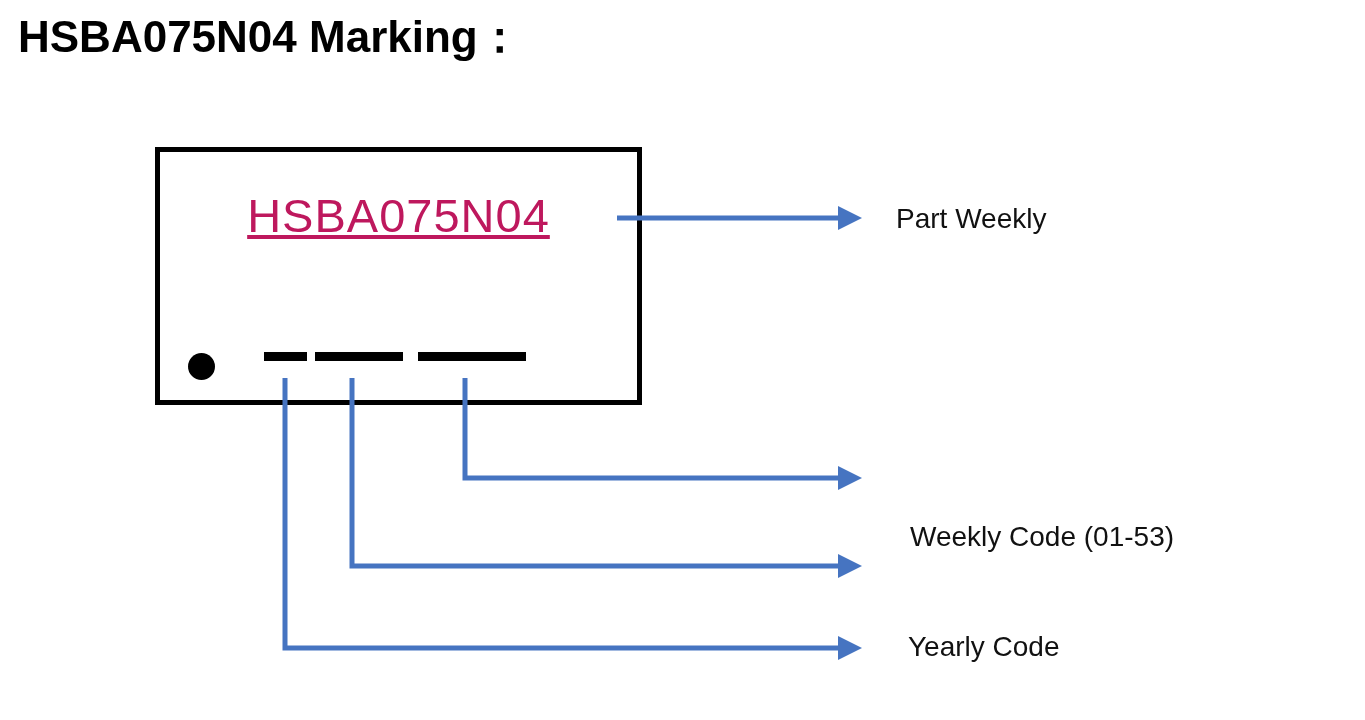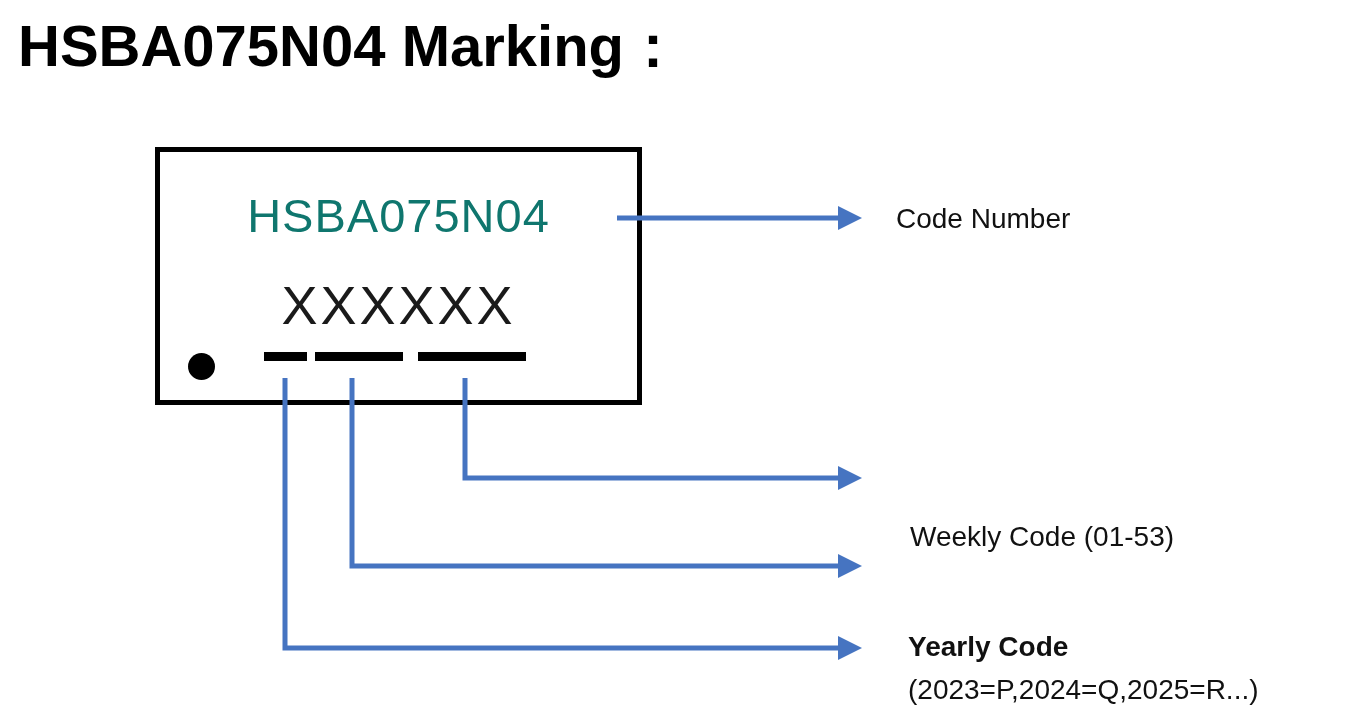--- a/index.html
+++ b/index.html
@@ -9,21 +9,21 @@
     width: 1365px;
     height: 720px;
     background: #ffffff;
     font-family: "Liberation Sans", sans-serif;
     overflow: hidden;
   }
   .page-title {
     position: absolute;
     left: 18px;
     top: 8px;
-    font-size: 58px;
+    font-size: 44px;
     font-weight: 800;
     color: #000000;
     letter-spacing: 0px;
     font-family: "Liberation Sans", sans-serif;
   }
   .chip {
     position: absolute;
     left: 155px;
     top: 147px;
     width: 487px;
@@ -32,22 +32,23 @@
     background: #ffffff;
   }
   .chip-part-number {
     position: absolute;
     left: 0;
     top: 36px;
     width: 100%;
     text-align: center;
     font-size: 47px;
     font-weight: 400;
-    color: #0f766e;
+    color: #be185d;
     letter-spacing: 1px;
+    text-decoration: underline;
   }
   .chip-code {
     position: absolute;
     left: 0;
     top: 122px;
     width: 100%;
     text-align: center;
     font-size: 54px;
     font-weight: 400;
     color: #1a1a1a;
@@ -83,33 +84,32 @@
     position: absolute;
     font-size: 28px;
     font-weight: 400;
     color: #111111;
     white-space: nowrap;
     font-family: "Liberation Sans", sans-serif;
   }
   .label-part-number   { left: 896px; top: 203px; }
   .label-assembly-code { left: 910px; top: 463px; }
   .label-weekly-code   { left: 910px; top: 521px; }
-  .label-yearly-code-1 { left: 908px; top: 631px; font-weight: bold; }
+  .label-yearly-code-1 { left: 908px; top: 631px; }
   .label-yearly-code-2 { left: 908px; top: 674px; }
 </style>
 </head>
 <body>
 
 <div class="canvas">
 
   <h1 class="page-title">HSBA075N04 Marking：</h1>
 
   <div class="chip">
     <div class="chip-part-number">HSBA075N04</div>
-    <div class="chip-code">XXXXXX</div>
     <div class="pin1-dot"></div>
     <div class="underline u1"></div>
     <div class="underline u2"></div>
     <div class="underline u3"></div>
   </div>
 
   <svg class="arrows-layer" viewBox="0 0 1365 720" xmlns="http://www.w3.org/2000/svg">
 
     <g>
       <path d="M617 218 H838" fill="none" stroke-width="5" stroke="#4674C1"></path>
@@ -125,22 +125,21 @@
       <path d="M352 378 V566 H838" fill="none" stroke-width="5" stroke="#4674C1"></path>
       <polygon points="838,554 838,578 862,566" fill="#4674C1"></polygon>
     </g>
 
     <g>
       <path d="M285 378 V648 H838" fill="none" stroke-width="5" stroke="#4674C1"></path>
       <polygon points="838,636 838,660 862,648" fill="#4674C1"></polygon>
     </g>
   </svg>
 
-  <div class="label label-part-number">Code Number</div>
+  <div class="label label-part-number">Part Weekly</div>
 
 
   <div class="label label-weekly-code">Weekly Code (01-53)</div>
 
   <div class="label label-yearly-code-1">Yearly Code</div>
 
-  <div class="label label-yearly-code-2">(2023=P,2024=Q,2025=R...)</div>
 
 </div>
 
 </body></html>

